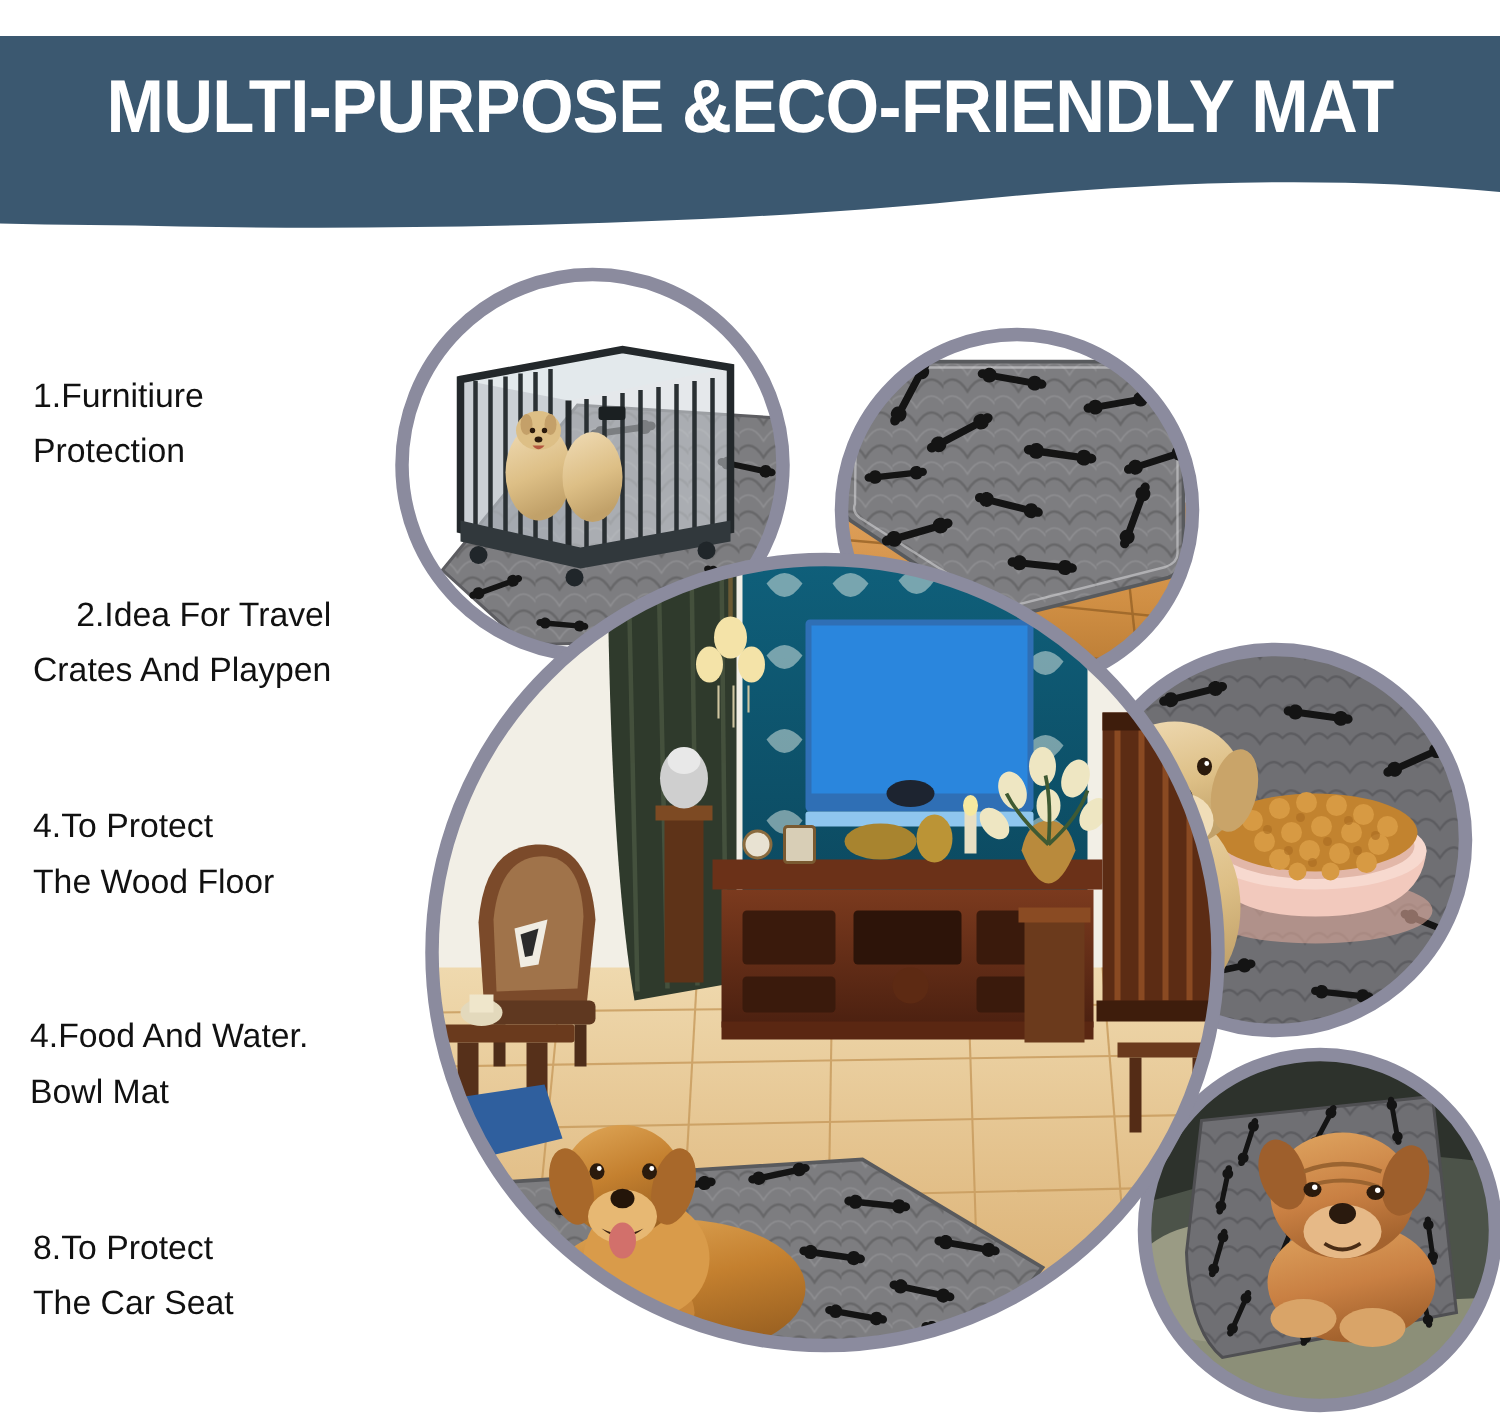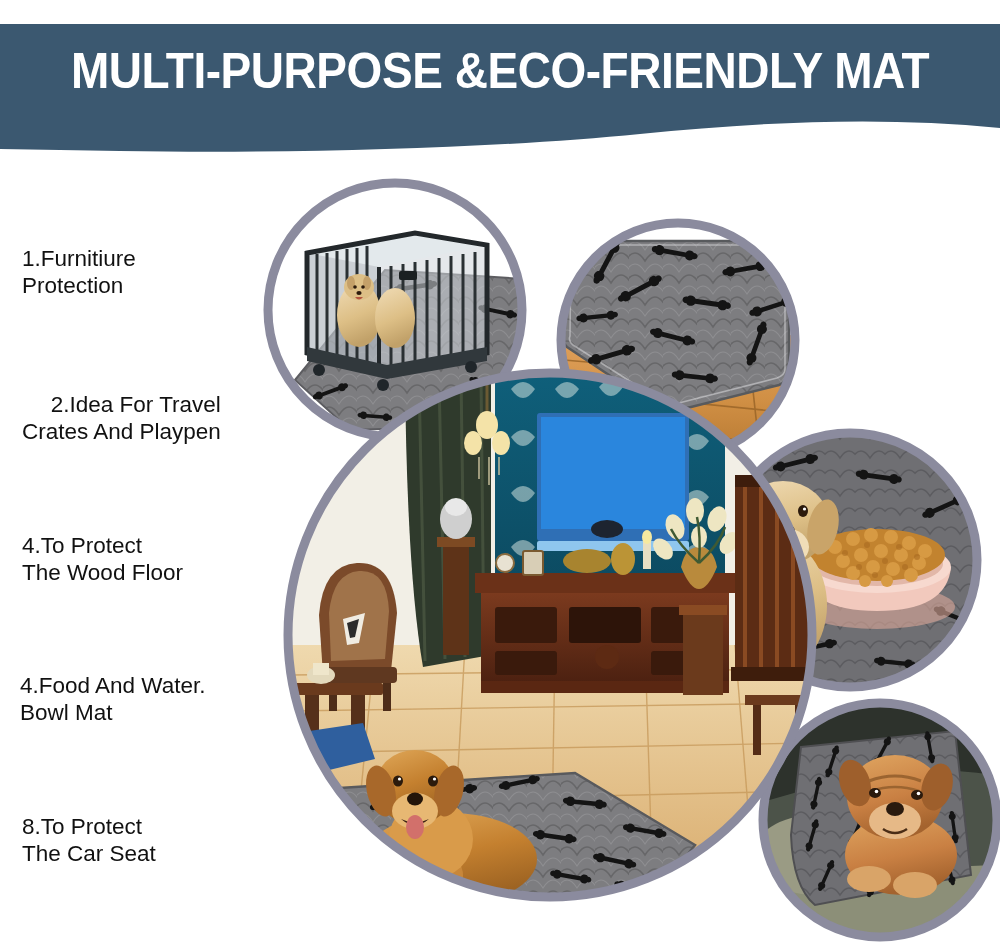--- a/index.html
+++ b/index.html
@@ -28,21 +28,21 @@
     white-space:nowrap;
     line-height:1;
   }
 
   
   .feature-list{position:absolute;left:0;top:245px;width:290px;}
   .feature-item{
     color:#111111;
     font-family:"Liberation Sans", sans-serif;
     font-size:22.5px;
-    line-height:27px;
+    line-height:37px;
     font-weight:normal;
     margin-bottom:0;
     white-space:pre-line;
   }
   .fi1{position:absolute;left:22px;top:0px;}
   .fi2{position:absolute;left:22px;top:146px;text-align:right;}
   .fi3{position:absolute;left:22px;top:287px;}
   .fi4{position:absolute;left:20px;top:427px;}
   .fi5{position:absolute;left:22px;top:568px;}
 

